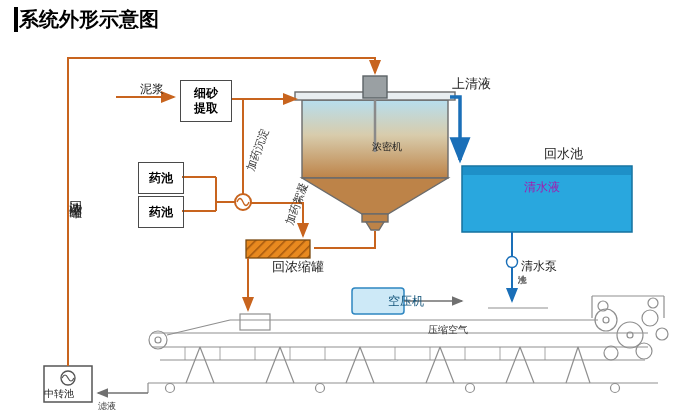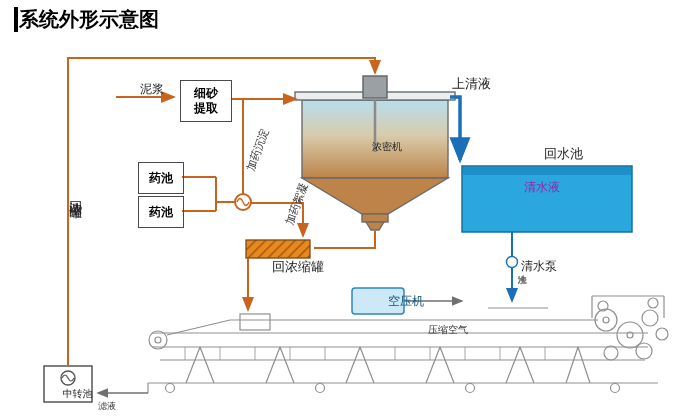--- a/index.html
+++ b/index.html
@@ -159,17 +159,17 @@
   <div class="lbl b" style="left:252px;top:259px;font-size:13px;">回浓缩罐</div>
 
   <div class="lbl" style="left:521px;top:259px;font-size:12px;">清水泵</div>
 
   <div class="lbl vert" style="left:516px;top:268px;font-size:9px;color:#666;letter-spacing:0;">冲洗水</div>
 
   <div class="lbl b" style="left:352px;top:288px;width:68px;height:26px;display:flex;align-items:center;justify-content:center;font-size:12px;color:#14557b;">空压机</div>
 
   <div class="lbl" style="left:428px;top:287px;font-size:10px;color:#333;margin-top:37px;">压缩空气</div>
 
-  <div class="lbl" style="left:44px;top:388px;width:67px;text-align:center;font-size:10px;">中转池</div>
+  <div class="lbl" style="left:44px;top:388px;width:67px;text-align:left;font-size:10px;">中转池</div>
 
   <div class="lbl" style="left:98px;top:381px;font-size:9px;color:#444;margin-top:20px;">滤液</div>
 
 </div>
 
 </body></html>

